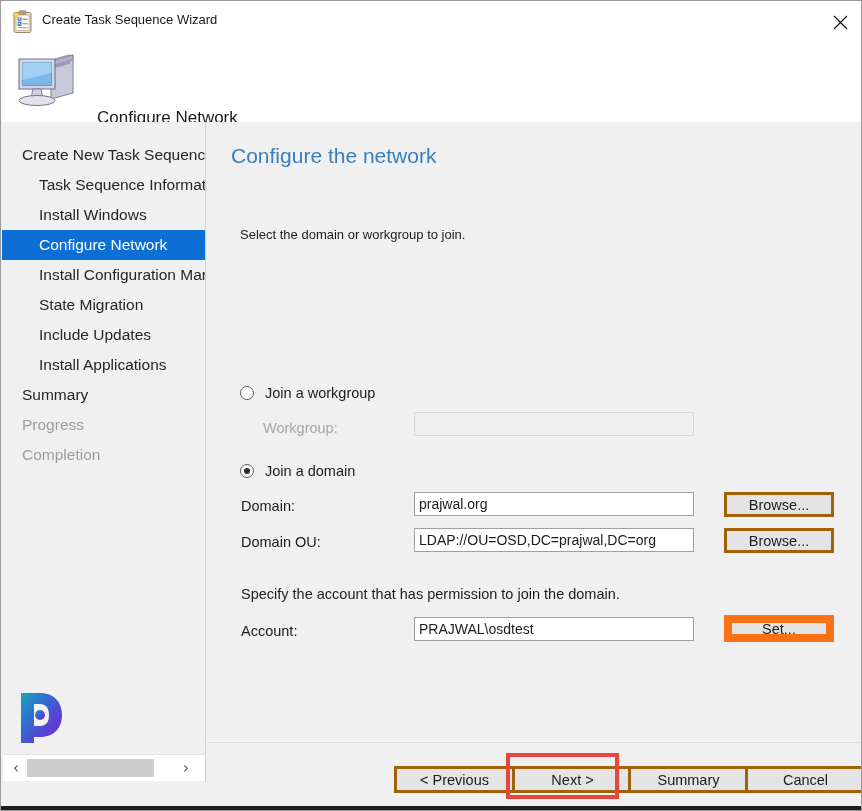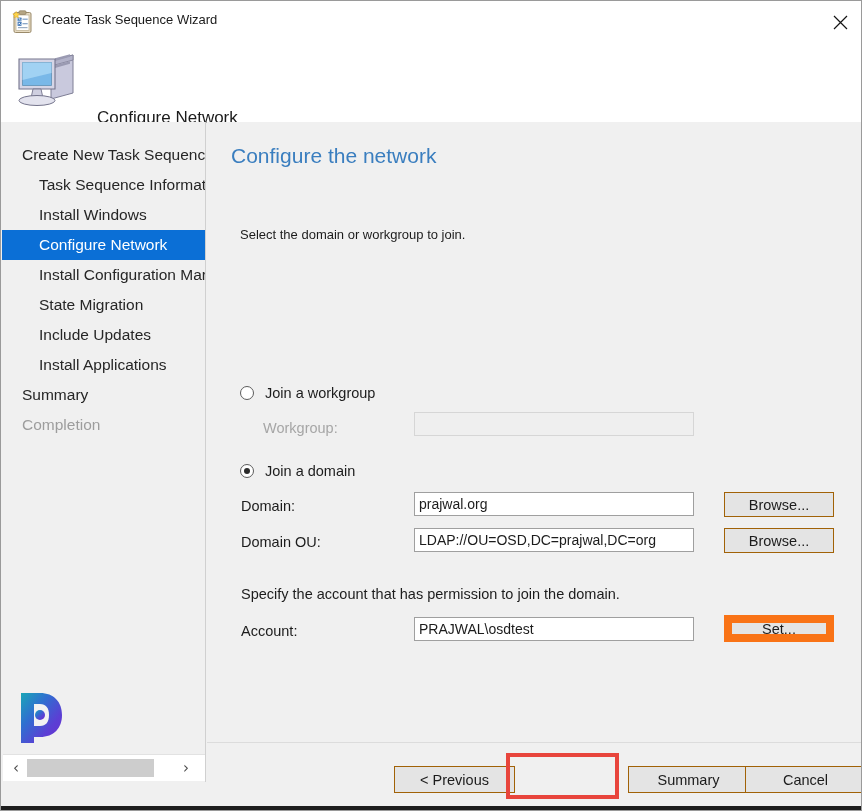--- a/index.html
+++ b/index.html
@@ -217,21 +217,21 @@
   .textbox.disabled {
     background: #efefef;
     border-color: #d6d6d6;
     color: #a6a6a6;
   }
 
   .btn {
     position: absolute;
     height: 25px;
     background: #e4e4e4;
-    border: 1px solid #a16207;
+    border: 3px solid #a16207;
     box-sizing: border-box;
     font-size: 14.5px;
     color: #1c1c1c;
     display: flex;
     align-items: center;
     justify-content: center;
     cursor: pointer;
     font-family: "Liberation Sans", sans-serif;
   }
   .btn.focused {
@@ -320,20 +320,21 @@
     <div class="nav">
       <div class="nav-item">Create New Task Sequence</div>
       <div class="nav-item indent">Task Sequence Informatio</div>
       <div class="nav-item indent">Install Windows</div>
       <div class="nav-item indent selected">Configure Network</div>
       <div class="nav-item indent">Install Configuration Mar</div>
       <div class="nav-item indent">State Migration</div>
       <div class="nav-item indent">Include Updates</div>
       <div class="nav-item indent">Install Applications</div>
       <div class="nav-item">Summary</div>
+      <div class="nav-item disabled">Progress</div>
       <div class="nav-item disabled">Completion</div>
     </div>
 
     <span class="logo">
       <svg width="50" height="56" viewBox="0 0 50 56">
         <defs>
           <linearGradient id="plogo" x1="0" y1="0" x2="1" y2="1">
             <stop offset="0%" stop-color="#1aa6b7"></stop>
             <stop offset="35%" stop-color="#2f6fd0"></stop>
             <stop offset="70%" stop-color="#5b3fd4"></stop>
@@ -379,19 +380,20 @@
     <div class="btn" style="left:517px; top:406px; width:110px;">Browse...</div>
 
     <div class="field-label" style="left:34px; top:464px;">Specify the account that has permission to join the domain.</div>
     <div class="field-label" style="left:34px; top:501px;">Account:</div>
     <div class="textbox" style="left:207px; top:495px; width:280px;">PRAJWAL\osdtest</div>
     <div class="btn focused" style="left:517px; top:493px; width:110px; height:27px;">Set...</div>
   </div>
 
   <div class="footer">
     <div class="btn" style="left:187px;">&lt; Previous</div>
+    <div class="btn" style="left:305px;">Next &gt;</div>
     <div class="btn" style="left:421px;">Summary</div>
     <div class="btn" style="left:538px;">Cancel</div>
   </div>
 
   <div class="highlight-box"></div>
   <div class="bottom-strip"></div>
 </div>
 
 </body></html>

